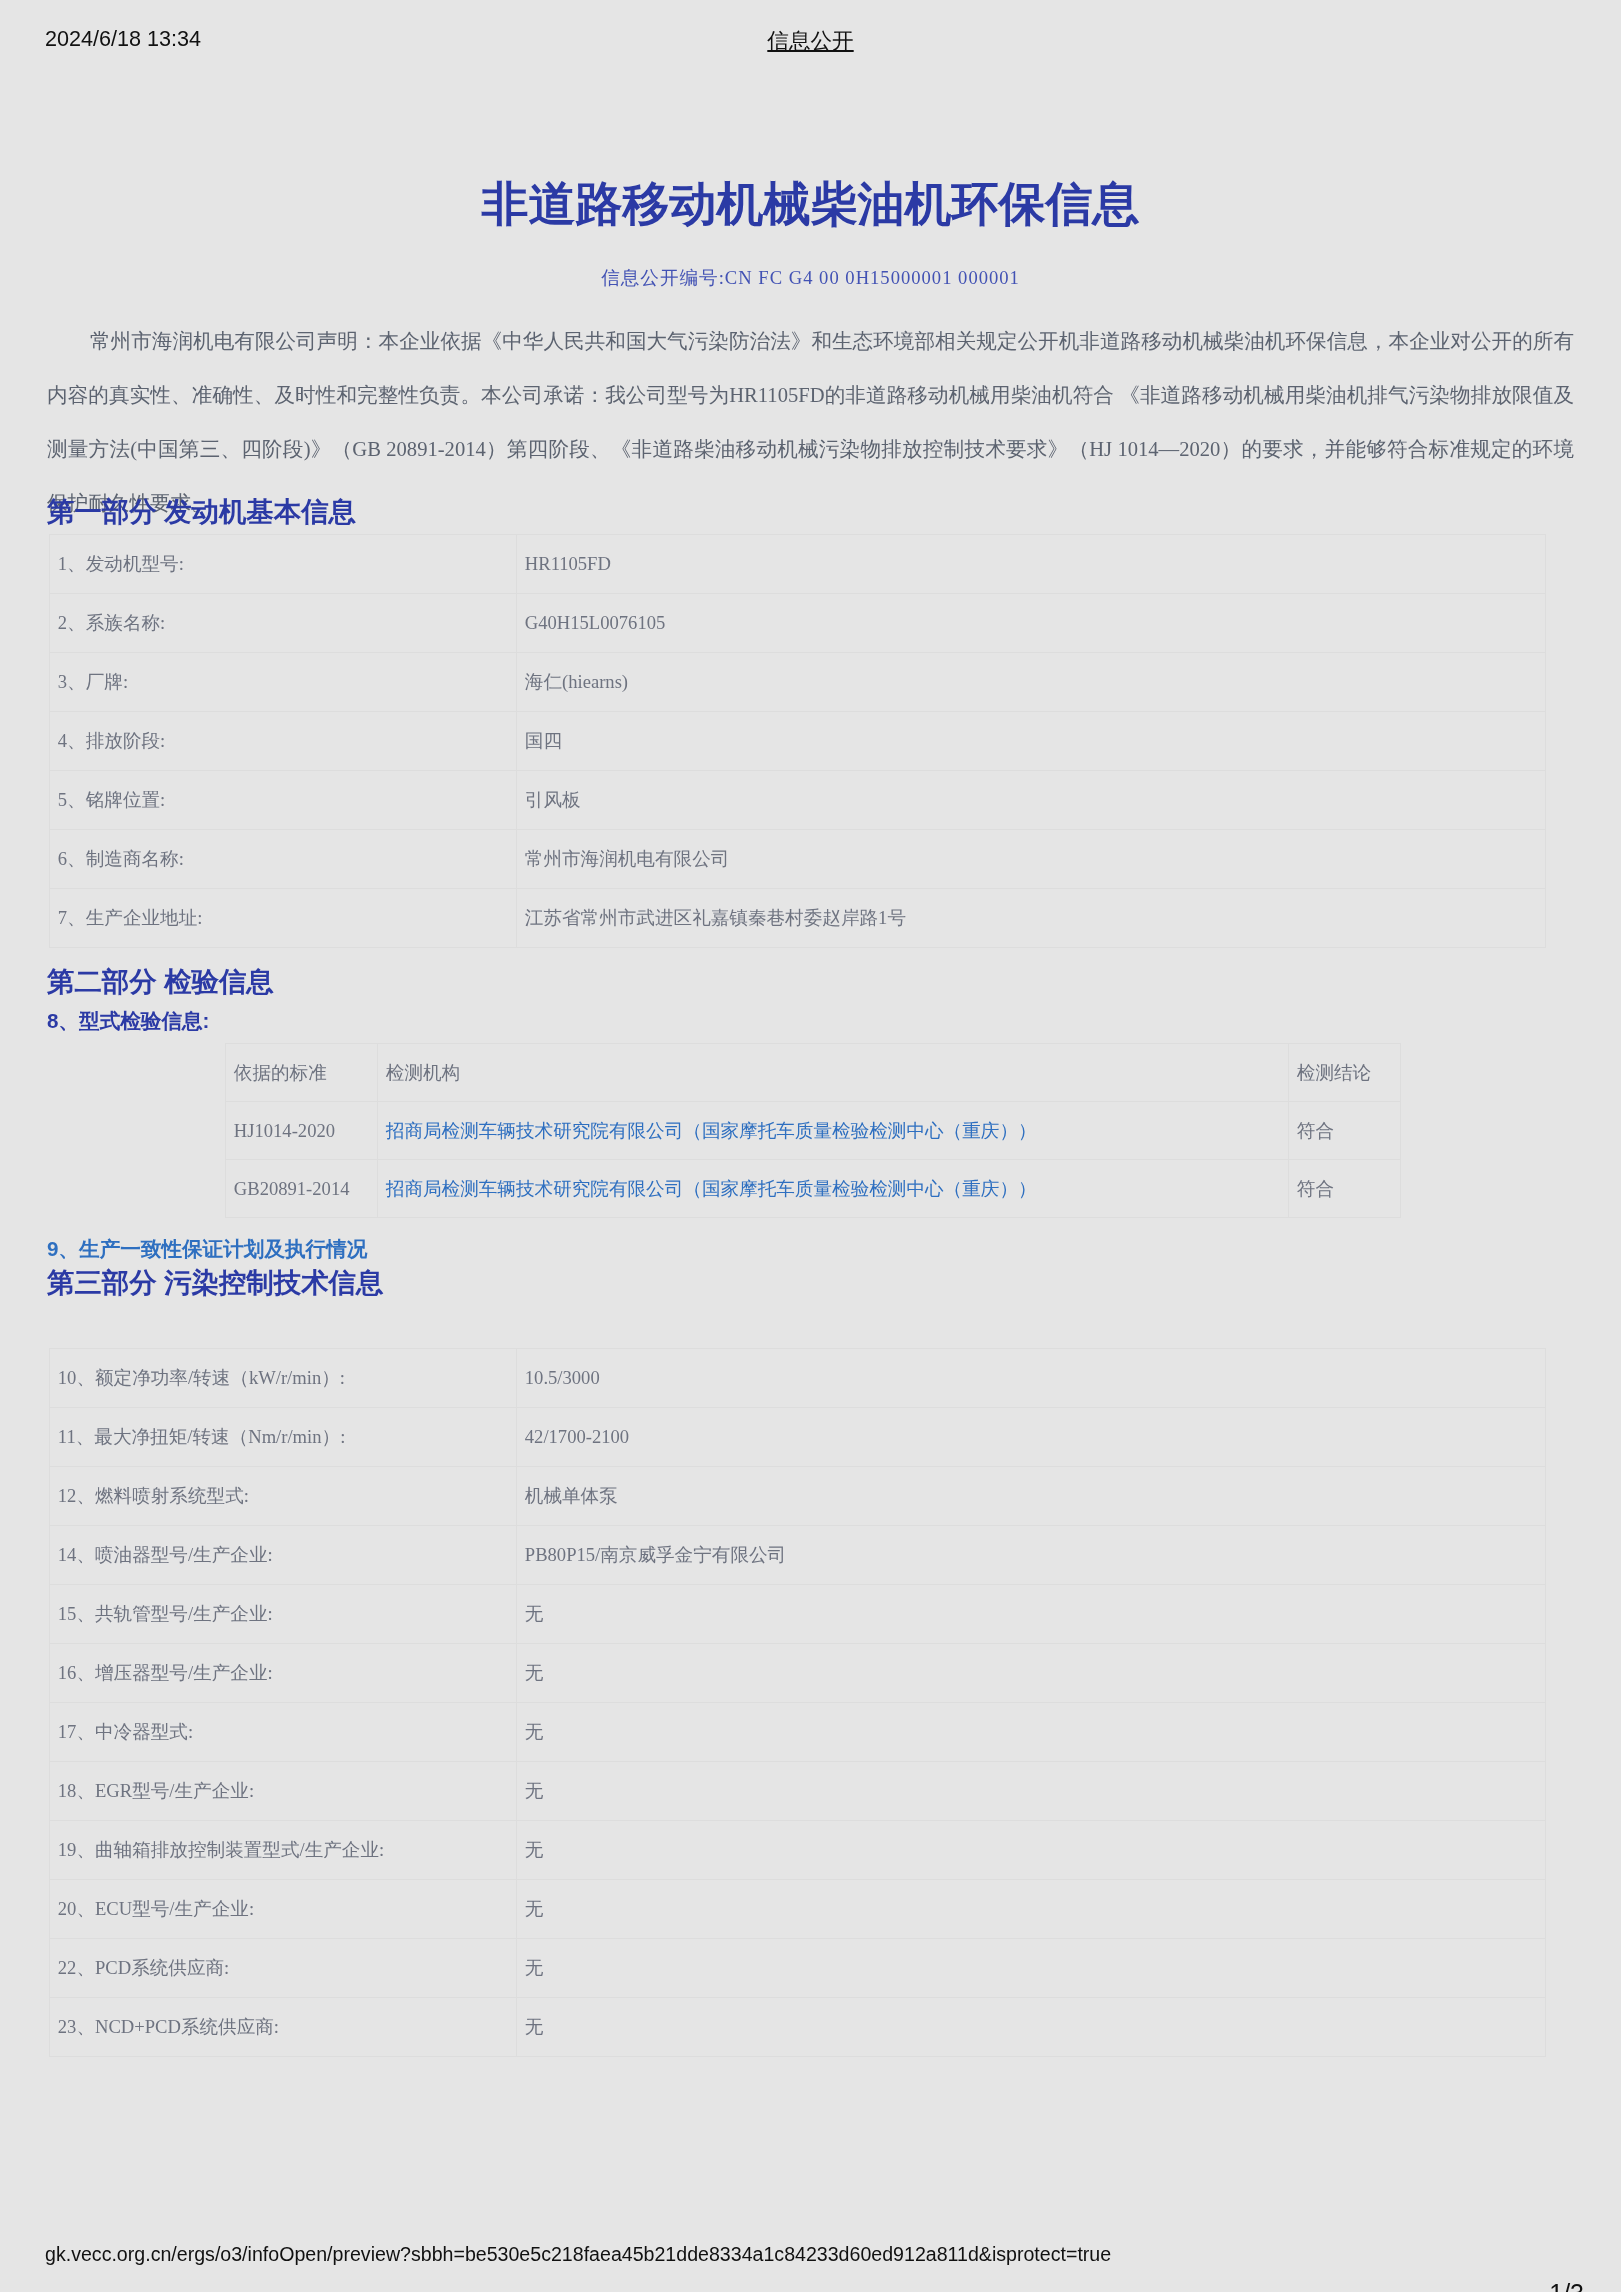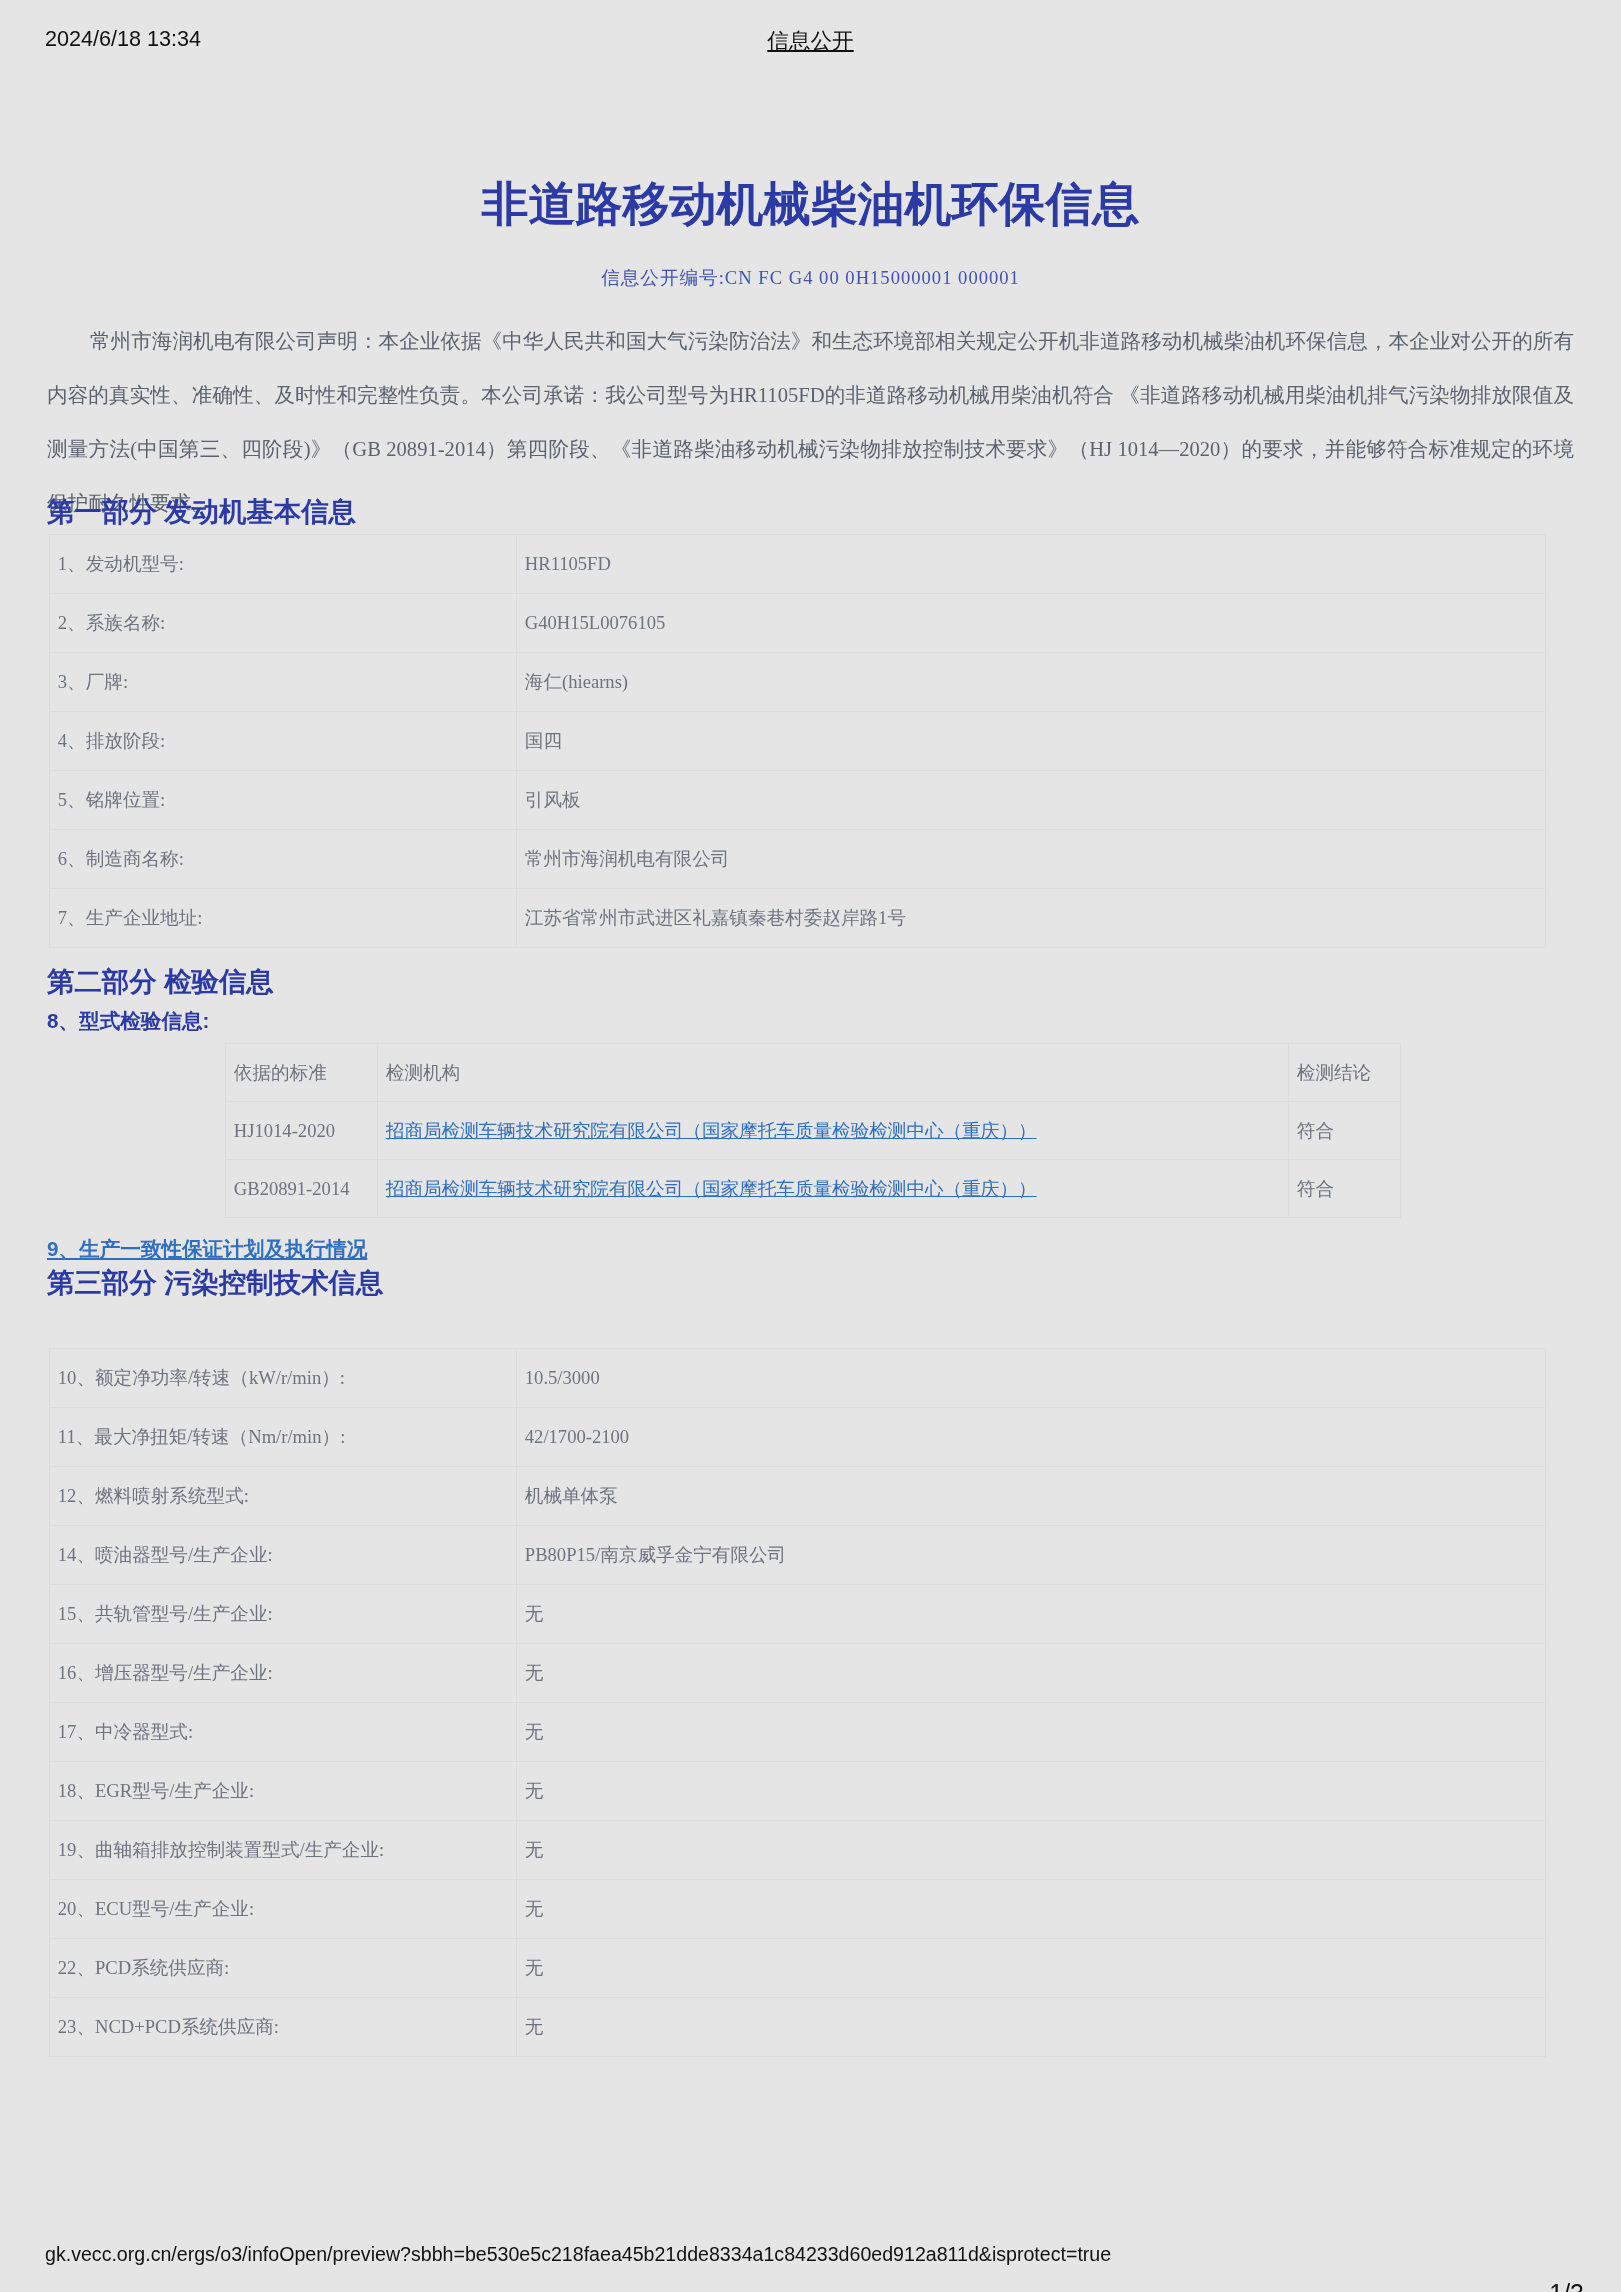--- a/index.html
+++ b/index.html
@@ -21,21 +21,21 @@
   .declaration{position:absolute;top:314px;left:47px;width:1527px;
                font-size:20.6px;line-height:54px;color:#5c6370;
                text-align:justify;text-indent:43px;}
 
   .sec-heading{position:absolute;left:47px;font-size:27.4px;font-weight:700;color:#2b3aa5;}
   #sec1-heading{top:494px;}
   #sec2-heading{top:964px;}
   #sec3-heading{top:1265px;}
   .sub-heading{position:absolute;left:47px;font-size:20.6px;font-weight:700;color:#2b3aa5;}
   #sub8{top:1007px;}
-  .doc-link{color:#2e6fc0;text-decoration:underline;cursor:pointer;}
+  .doc-link{color:#2e6fc0;cursor:pointer;}
   #link9{position:absolute;left:47px;top:1235px;font-size:20.6px;font-weight:700;}
 
   table{border-collapse:collapse;border-radius:16px;}
   .kv-table{position:absolute;left:49px;width:1497px;table-layout:fixed;
             font-size:18.6px;color:#6e7380;}
   #table1{top:534px;}
   #table3{top:1348px;}
   .kv-table td{border:1px solid #dddddd;height:58px;padding:0 7.8px;vertical-align:middle;}
   .kv-table col.c-label{width:467px;}
 

